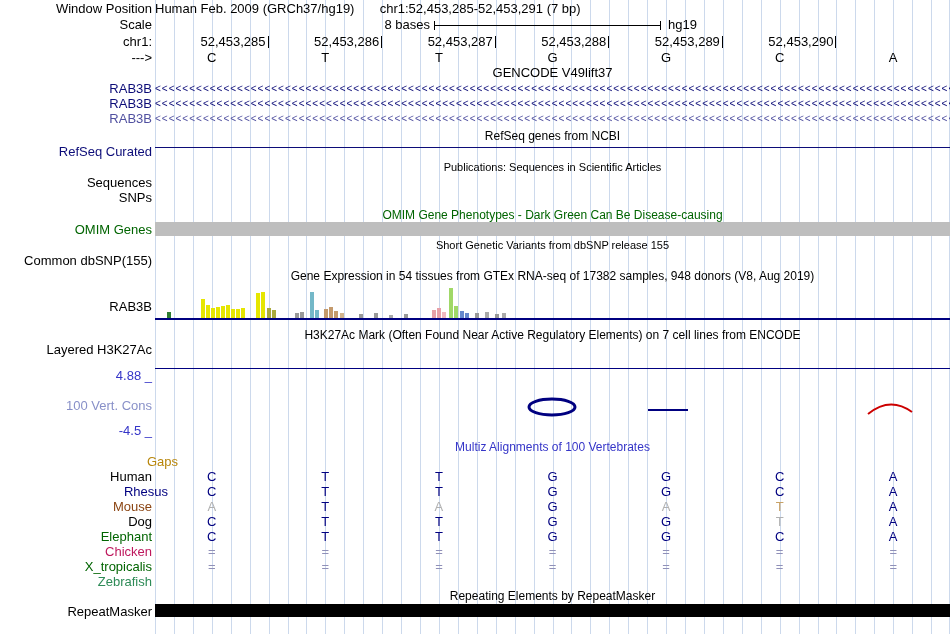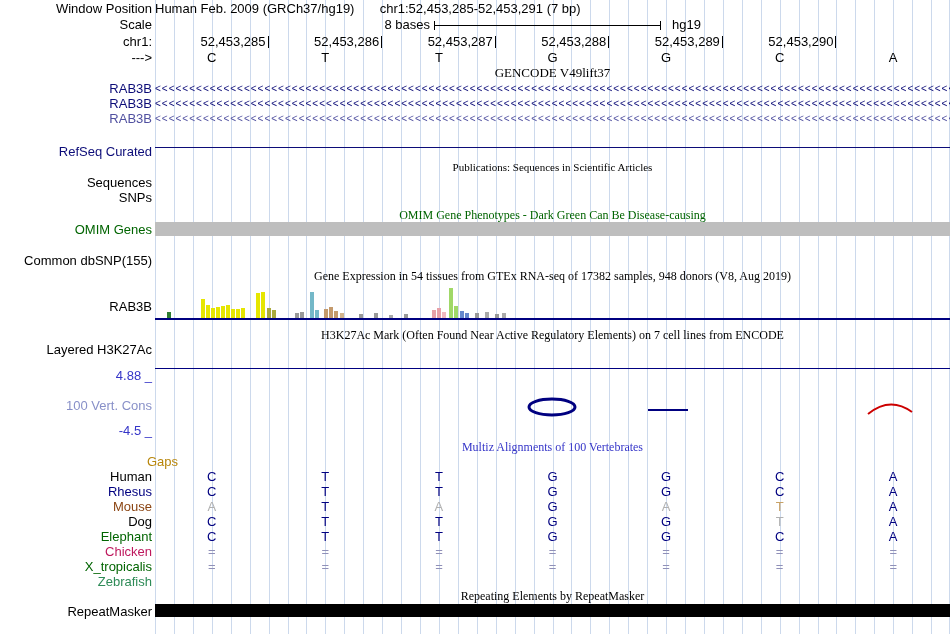--- a/index.html
+++ b/index.html
@@ -1,21 +1,21 @@
 <!DOCTYPE html>
 <html><head>
 <meta charset="utf-8">
 <style>
   html,body{margin:0;padding:0;background:#fff;}
   #screen{position:relative;width:950px;height:634px;background:#fff;
           font-family:"Liberation Sans",sans-serif;overflow:hidden;color:#000;}
   .lbl{position:absolute;left:0;width:152px;text-align:right;font-size:13px;
        line-height:15px;height:15px;white-space:nowrap;}
   .ctitle{position:absolute;left:155px;width:795px;text-align:center;
-          font-size:12px;line-height:14px;white-space:nowrap;font-family:Liberation Serif, serif;}
+          font-size:12px;line-height:14px;white-space:nowrap;}
   .guide{position:absolute;top:0;width:1px;height:634px;}
   .bar{position:absolute;width:4px;}
   .base{position:absolute;width:16px;text-align:center;font-size:13px;line-height:15px;}
   .arrowrow{position:absolute;left:155px;width:795px;height:15px;overflow:hidden;
             font-size:10px;letter-spacing:1px;line-height:15px;white-space:nowrap;}
   .tick{position:absolute;width:1px;background:#000;}
   .posnum{position:absolute;font-size:13px;line-height:13px;white-space:nowrap;}
   .hline{position:absolute;left:155px;width:795px;}
 </style>
 </head>
@@ -77,25 +77,27 @@
 
   <div class="lbl" style="top:1px">Window Position</div>
   <div class="lbl" style="top:17px">Scale</div>
   <div class="lbl" style="top:34px">chr1:</div>
   <div class="lbl" style="top:50px">---&gt;</div>
 
   <span class="posnum" style="top:18px;right:520px;">8 bases</span>
   <div style="position:absolute;left:434px;top:25px;width:227px;height:1px;background:#000;"></div>
   <div class="tick" style="left:434px;top:21px;height:9px;"></div>
   <div class="tick" style="left:660px;top:21px;height:9px;"></div>
-  <span class="posnum" style="top:18px;left:648px;padding-left:24px;">hg19</span>
+  <span class="posnum" style="top:18px;left:668px;">hg19</span>
 
   <div class="ctitle" style="top:66px;font-size:13px;">GENCODE V49lift37</div>
+  <div class="ctitle" style="top:129px;">RefSeq genes from NCBI</div>
   <div class="ctitle" style="top:160px;font-size:11px;">Publications: Sequences in Scientific Articles</div>
   <div class="ctitle" style="top: 208px; color: rgb(0, 100, 0);">OMIM Gene Phenotypes - Dark Green Can Be Disease-causing</div>
+  <div class="ctitle" style="top:238px;font-size:11px;">Short Genetic Variants from dbSNP release 155</div>
   <div class="ctitle" style="top:269px;">Gene Expression in 54 tissues from GTEx RNA-seq of 17382 samples, 948 donors (V8, Aug 2019)</div>
   <div class="ctitle" style="top:328px;">H3K27Ac Mark (Often Found Near Active Regulatory Elements) on 7 cell lines from ENCODE</div>
   <div class="ctitle" style="top: 440px; color: rgb(53, 53, 200);">Multiz Alignments of 100 Vertebrates</div>
   <div class="ctitle" style="top:589px;">Repeating Elements by RepeatMasker</div>
 
   <div class="lbl" style="top: 144px; color: rgb(12, 12, 120);">RefSeq Curated</div>
   <div class="lbl" style="top:175px;">Sequences</div>
   <div class="lbl" style="top:190px;">SNPs</div>
   <div class="lbl" style="top: 222px; color: rgb(0, 100, 0);">OMIM Genes</div>
   <div class="lbl" style="top:253px;">Common dbSNP(155)</div>
@@ -183,21 +185,21 @@
       <div class="bar" style="left: 495px; top: 314px; height: 4px; background: rgb(153, 153, 153);"></div>
       <div class="bar" style="left: 502px; top: 313px; height: 5px; background: rgb(170, 170, 170);"></div>
       <div class="lbl" style="top: 469px; color: rgb(0, 0, 0);">Human</div>
       <div class="base" style="left: 203.786px; top: 469px; color: rgb(0, 0, 128);">C</div>
       <div class="base" style="left: 317.357px; top: 469px; color: rgb(0, 0, 128);">T</div>
       <div class="base" style="left: 430.929px; top: 469px; color: rgb(0, 0, 128);">T</div>
       <div class="base" style="left: 544.5px; top: 469px; color: rgb(0, 0, 128);">G</div>
       <div class="base" style="left: 658.071px; top: 469px; color: rgb(0, 0, 128);">G</div>
       <div class="base" style="left: 771.643px; top: 469px; color: rgb(0, 0, 128);">C</div>
       <div class="base" style="left: 885.214px; top: 469px; color: rgb(0, 0, 128);">A</div>
-      <div class="lbl" style="top: 484px; color: rgb(0, 0, 128);">Rhesus</div>
+      <div class="lbl" style="top: 484px; color: rgb(0, 0, 128); margin-left: 16px;">Rhesus</div>
       <div class="base" style="left: 203.786px; top: 484px; color: rgb(0, 0, 128);">C</div>
       <div class="base" style="left: 317.357px; top: 484px; color: rgb(0, 0, 128);">T</div>
       <div class="base" style="left: 430.929px; top: 484px; color: rgb(0, 0, 128);">T</div>
       <div class="base" style="left: 544.5px; top: 484px; color: rgb(0, 0, 128);">G</div>
       <div class="base" style="left: 658.071px; top: 484px; color: rgb(0, 0, 128);">G</div>
       <div class="base" style="left: 771.643px; top: 484px; color: rgb(0, 0, 128);">C</div>
       <div class="base" style="left: 885.214px; top: 484px; color: rgb(0, 0, 128);">A</div>
       <div class="lbl" style="top: 499px; color: rgb(139, 69, 19);">Mouse</div>
       <div class="base" style="left: 203.786px; top: 499px; color: rgb(176, 176, 176);">A</div>
       <div class="base" style="left: 317.357px; top: 499px; color: rgb(0, 0, 128);">T</div>

